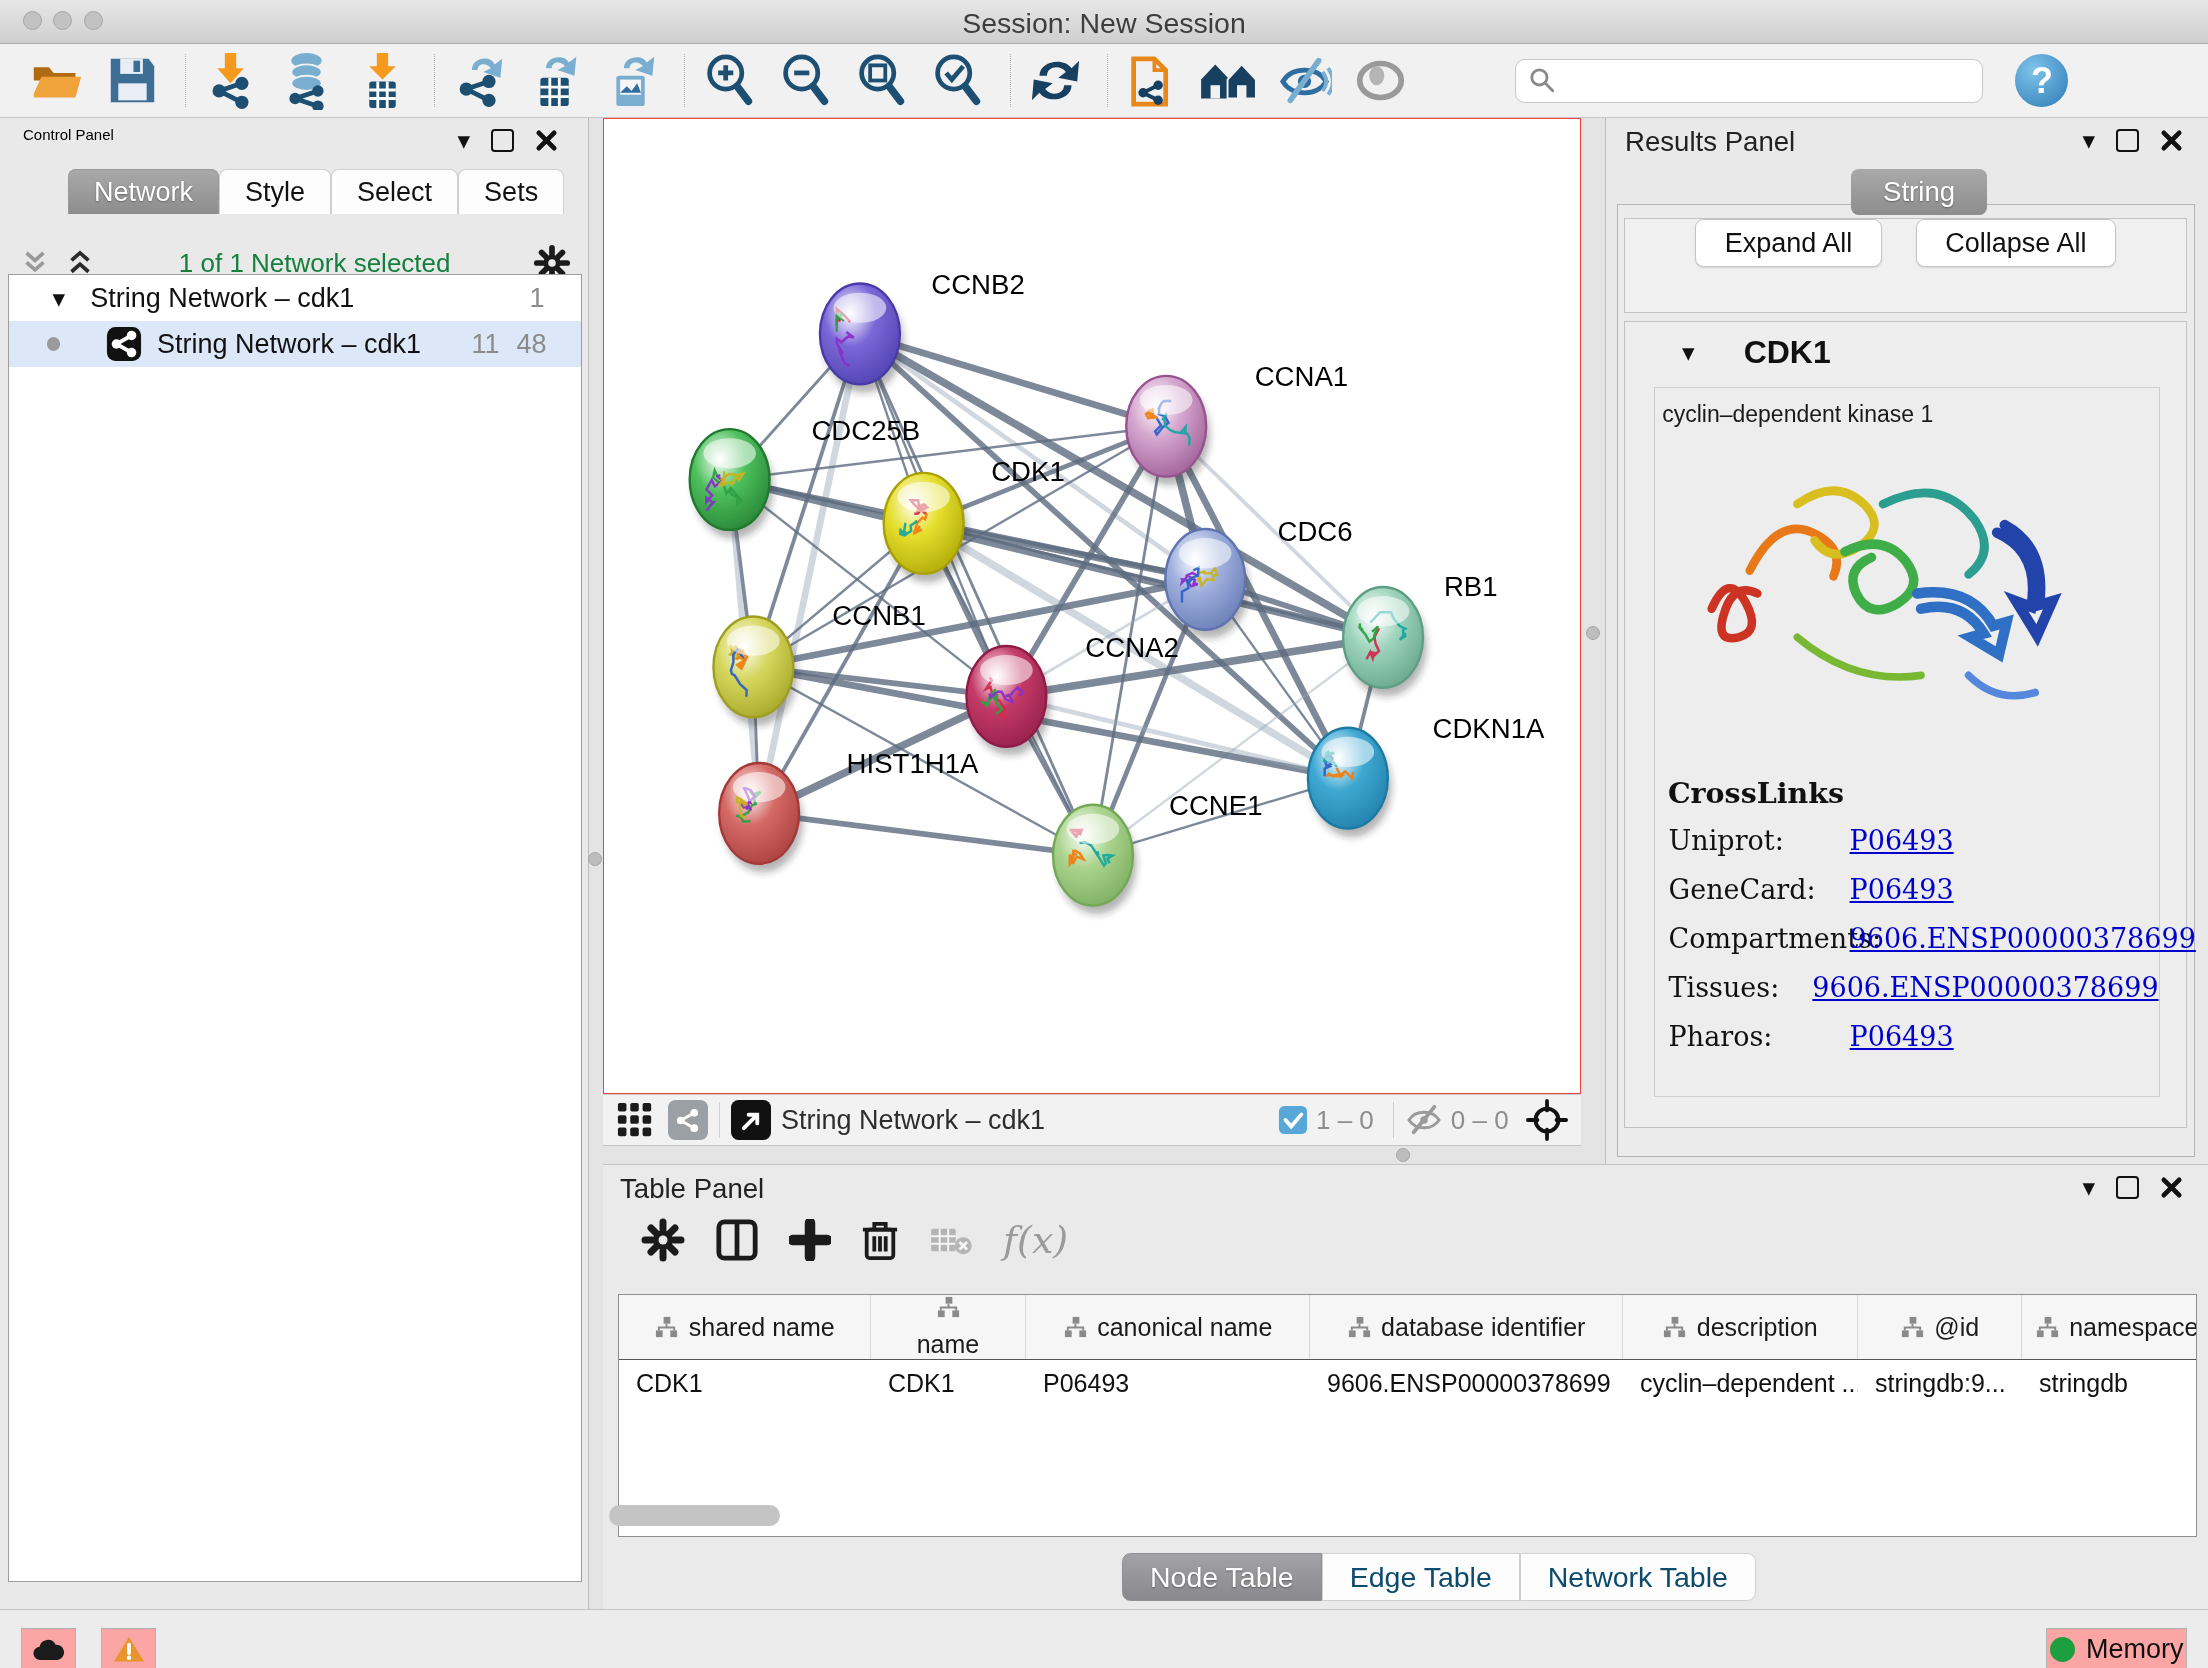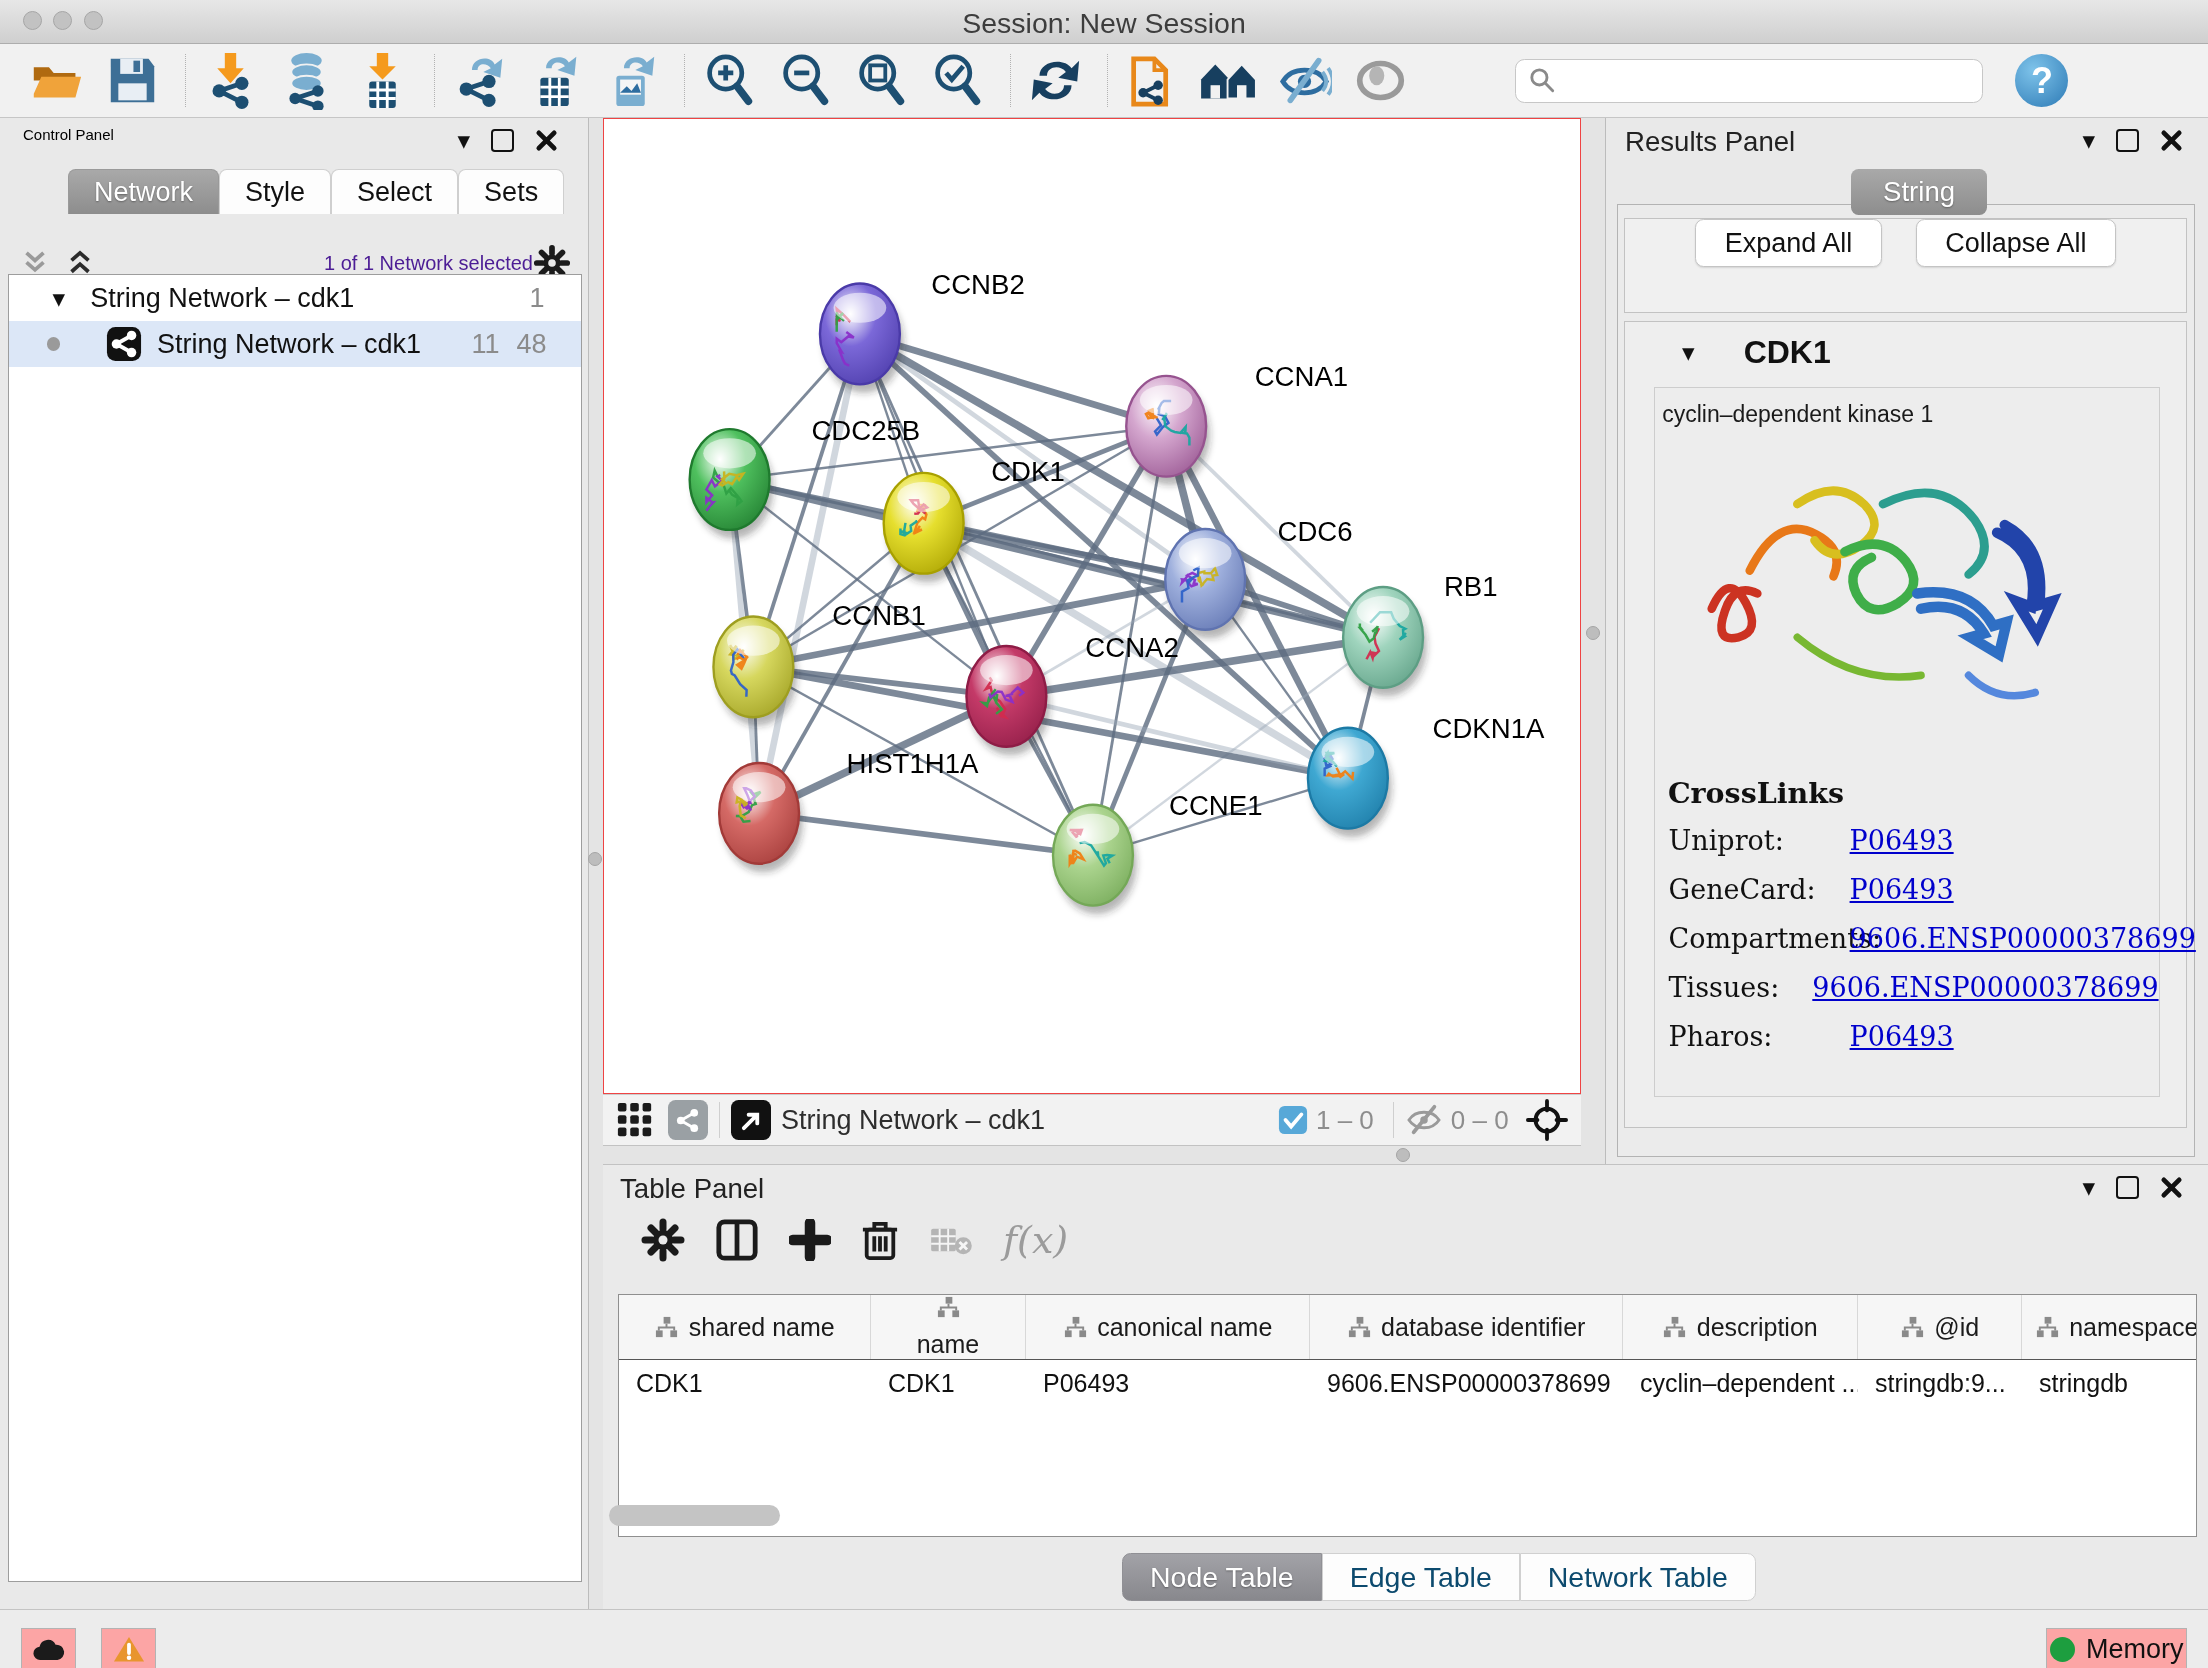--- a/index.html
+++ b/index.html
@@ -31,21 +31,21 @@
   .tri { font-size:25px; color:#111; line-height:1; }
   .maxbox { width:23px; height:23px; border:2.9px solid #111; border-radius:3.8px; }
 
   
   #control-panel { left:0; top:118px; width:589px; height:1491px; background:#e9e9e9; border-right:1px solid #bcbcbc; }
   .tabrow { display:flex; }
   .tab { height:45px; display:flex; align-items:center; justify-content:center; font-size:27px;
     background:#fdfdfd; border:1px solid #cfcfcf; border-bottom:none; border-radius:7.6px 7.6px 0 0; color:#111; padding:16px 25px; }
   .tab.sel { background:linear-gradient(#a9a9a9,#8d8d8d); color:#fff; text-shadow:0 1px 1.9px rgba(0,0,0,.35); border-color:#9a9a9a; }
   #cp-status-row { left:19px; top:126px; width:552px; display:flex; align-items:center; }
-  #cp-status { flex:1; text-align:right; font-size:20px; color:#4c1d95; }
+  #cp-status { flex:1; text-align:center; font-size:26px; color:#15803d; }
   #cp-listbox { left:7.6px; top:156px; width:574px; height:1308px; background:#fff; border:1.9px solid #9d9d9d; }
   .treerow { height:46px; display:flex; align-items:center; font-size:27px; color:#111; }
   .treerow .cnt { color:#8b8b8b; margin-left:17px; }
   .treerow.sel { background:#dce7f7; }
 
   
   .gutter { background:#e4e4e4; }
   .split-dot { width:14.3px; height:14.3px; border-radius:50%; background:#bdbdbd; border:1px solid #a5a5a5; }
 
   

